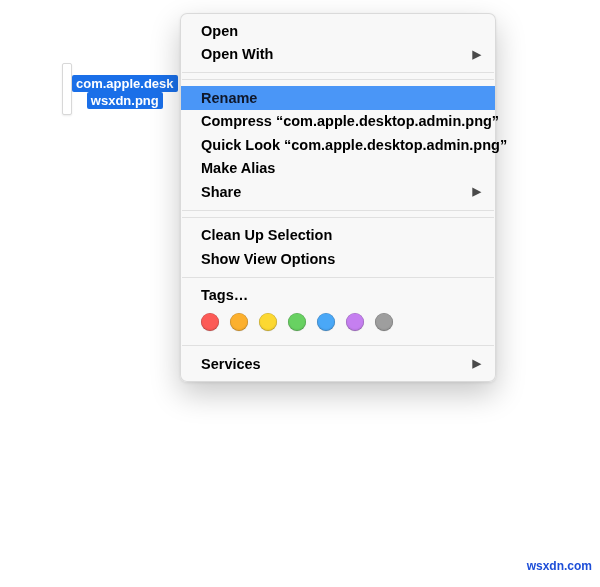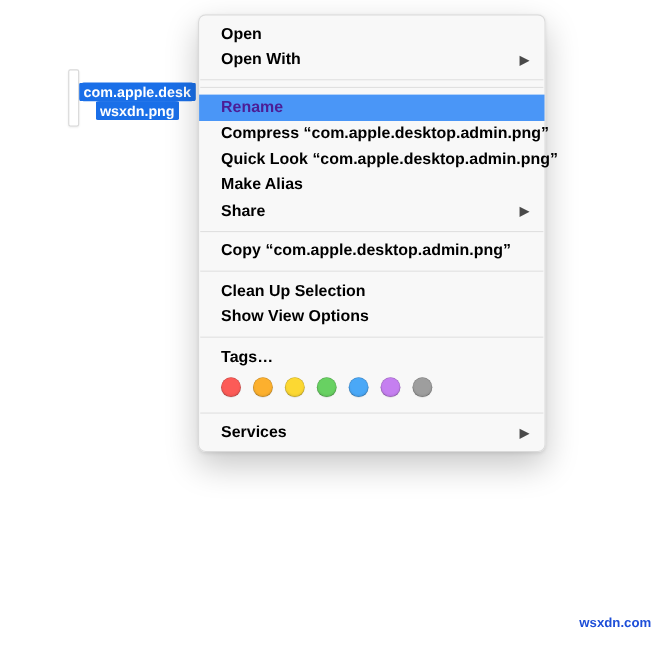--- a/index.html
+++ b/index.html
@@ -99,21 +99,21 @@
       padding: 0 20px;
       display: flex;
       align-items: center;
       justify-content: space-between;
       font-size: 14.5px;
       color: #000;
       white-space: nowrap;
     }
     .menu-item.highlighted {
       background: #4a96f7;
-      color: #4c1d95;
+      color: #0f172a;
     }
     .menu-sep {
       height: 1px;
       background: #e0e0e0;
       margin: 6px 1px;
     }
     .submenu-arrow {
       font-size: 11px;
       color: #4a4a4a;
       margin-right: -6px;
@@ -162,23 +162,20 @@
       <span>Quick Look “com.apple.desktop.admin.png”</span>
     </div>
     <div class="menu-item">
       <span>Make Alias</span>
     </div>
     <div class="menu-item">
       <span>Share</span>
       <span class="submenu-arrow">▶</span>
     </div>
     <div class="menu-sep"></div>
-    <div class="menu-item">
-      <span>Copy “com.apple.desktop.admin.png”</span>
-    </div>
     <div class="menu-sep"></div>
     <div class="menu-item">
       <span>Clean Up Selection</span>
     </div>
     <div class="menu-item">
       <span>Show View Options</span>
     </div>
     <div class="menu-sep"></div>
     <div class="menu-item">
       <span>Tags…</span>

